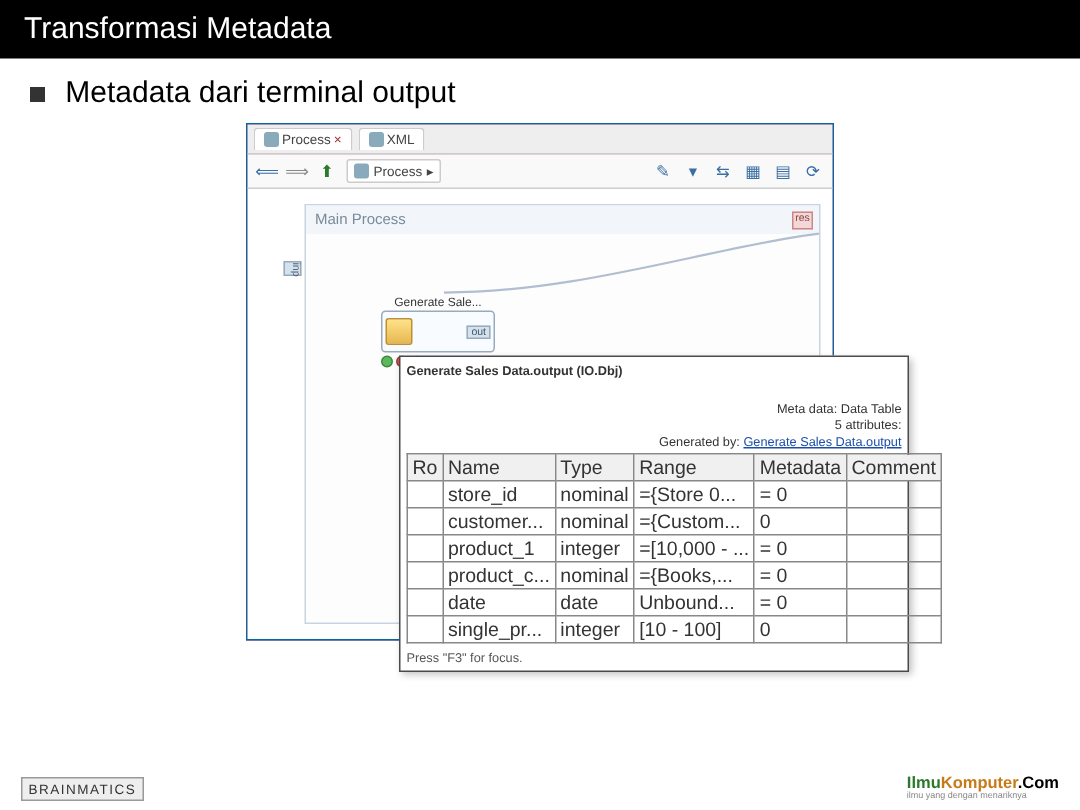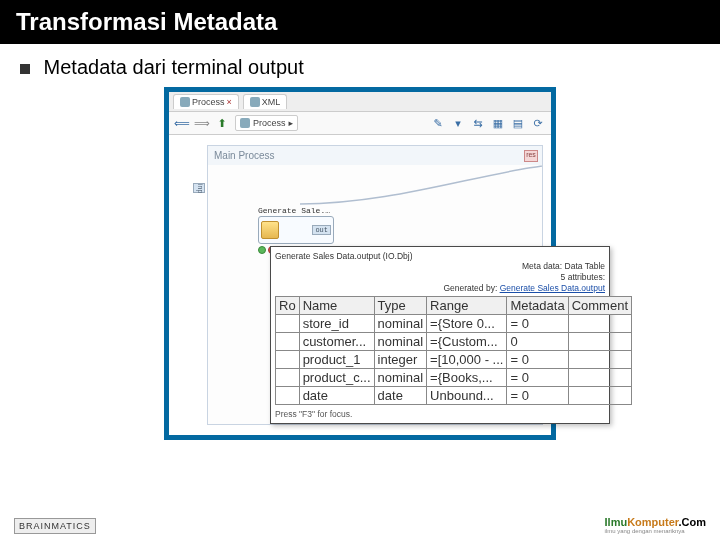--- a/index.html
+++ b/index.html
@@ -1,46 +1,46 @@
 <!DOCTYPE html>
 <html><head>
 <meta charset="utf-8">
 <style>
   * { box-sizing: border-box; margin: 0; padding: 0; }
   body { width: 720px; height: 540px; background: #fff; font-family: Arial, sans-serif; position: relative; overflow: hidden; }
-  .title-bar { background: #000; color: #fff; padding: 8px 16px; font-size: 24px; font-weight: bold; }
+  .title-bar { background: #000; color: #fff; padding: 8px 16px; font-size: 20px; font-weight: normal; }
   .subtitle { padding: 12px 20px 8px; font-size: 20px; color: #000; }
   .subtitle .bullet { display:inline-block; width:10px; height:10px; background:#333; margin-right:8px; vertical-align:middle; }
-  .app-window { margin: 0 auto; width: 392px; background: #be185d; border: 5px solid #0369a1; font-size: 9px; color: #444; }
+  .app-window { margin: 0 auto; width: 392px; background: #be185d; border: 1px solid #0369a1; font-size: 9px; color: #444; }
   .tab-strip { display:flex; align-items:center; border-bottom:1px solid #ccc; background:#eee; padding:2px 4px; gap:4px; }
   .tab { display:flex; align-items:center; gap:2px; padding:2px 6px; background:#fff; border:1px solid #ccc; border-bottom:none; border-radius:3px 3px 0 0; }
   .tab .x { color:#aa3333; font-size:9px; }
   .tab-icon { width:10px; height:10px; background:#8ab; border-radius:2px; }
   .toolbar { display:flex; align-items:center; justify-content:space-between; padding:3px 6px; background:#f9f9f9; border-bottom:1px solid #ccc; }
   .toolbar-left, .toolbar-right { display:flex; align-items:center; gap:6px; }
   .tb-icon { width:14px; height:14px; display:flex; align-items:center; justify-content:center; font-size:11px; color:#3a6ea5; }
   .tb-icon.green { color:#2a7a2a; }
   .tb-icon.gray { color:#888; }
   .breadcrumb { display:flex; align-items:center; gap:3px; padding:2px 4px; background:#fff; border:1px solid #ccc; border-radius:2px; }
   .canvas-area { position:relative; height:300px; background:#fff; }
   .main-process { position:absolute; left:38px; top:10px; right:8px; height:280px; border:1px solid #c9d4e2; background:#fdfdfd; }
   .mp-title { padding:4px 6px; color:#7a8a9a; font-size:10px; background:#f2f6fa; }
   .port-left { position:absolute; left:24px; top:48px; width:12px; height:10px; background:#d4e2f0; border:1px solid #9ab; writing-mode:vertical-rl; font-size:7px; text-align:center; color:#567; }
-  .operator { position:absolute; left:50px; top:60px; width:76px;font-family:Liberation Mono, monospace; }
+  .operator { position:absolute; left:50px; top:60px; width:76px; }
   .op-label { font-size:8px; color:#333; text-align:center; margin-bottom:1px; white-space:nowrap; overflow:hidden; text-overflow:ellipsis; }
   .op-body { width:76px; height:28px; border:1px solid #9ab; background:#f8fbff; display:flex; align-items:center; justify-content:space-between; padding:0 2px; border-radius:3px; }
   .op-icon { width:18px; height:18px; background:linear-gradient(#ffe28a,#e6b750); border:1px solid #c09030; border-radius:2px; }
   .op-port { font-size:7px; background:#d4e2f0; border:1px solid #9ab; padding:0 2px; color:#456; }
   .op-status { display:flex; gap:2px; margin-top:2px; justify-content:flex-start; }
   .status-dot { width:8px; height:8px; border-radius:50%; border:1px solid #aaa; }
   .status-dot.green { background:#5cb85c; border-color:#3a8a3a; }
   .status-dot.red { background:#d9534f; border-color:#a53a36; }
   .wire { position:absolute; stroke:#b0bed0; stroke-width:1.5; fill:none; }
   .tooltip { position:absolute; left:62px; top:100px; width:340px; background:#fff; border:1px solid #4a4a4a; box-shadow:2px 2px 5px rgba(0,0,0,0.25); padding:4px; font-size:8.5px; color:#333; }
-  .tooltip .tt-title { font-weight:normal; margin-bottom:0; }
+  .tooltip .tt-title { font-weight:bold; margin-bottom:15px; }
   .tooltip .tt-line { margin-bottom:1px;text-align:right; }
   .tooltip .tt-link { color:#1a4ea8; text-decoration:underline; }
   .tt-table { width:100%; border-collapse:collapse; margin-top:3px; font-size:13px; }
   .tt-table th, .tt-table td { border:1px solid #888; padding:1px 3px; text-align:left; white-space:nowrap; overflow:hidden; text-overflow:ellipsis; }
   .tt-table th { background:#f0f0f0; font-weight:normal; }
   .tt-footer { margin-top:4px; color:#555; }
   .side-res { position:absolute; right:4px; top:4px; width:14px; height:12px; background:#f4d7d7; border:1px solid #c88; font-size:7px; text-align:center; color:#844; }
   .footer-logos { position:absolute; bottom:6px; left:14px; right:14px; display:flex; justify-content:space-between; align-items:flex-end; }
   .logo-left { font-size:9px; color:#333; border:1px solid #999; padding:2px 4px; background:#eee; letter-spacing:1px; }
   .logo-right { font-size:11px; font-weight:bold; }
@@ -167,20 +167,28 @@
                 <td></td>
               </tr>
               <tr>
                 <td></td>
                 <td>date</td>
                 <td>date</td>
                 <td>Unbound...</td>
                 <td>= 0</td>
                 <td></td>
               </tr>
+              <tr>
+                <td></td>
+                <td>single_pr...</td>
+                <td>integer</td>
+                <td>[10 - 100]</td>
+                <td>0</td>
+                <td></td>
+              </tr>
             </tbody>
         </table>
         <div class="tt-footer">Press "F3" for focus.</div>
       </div>
     </div>
   </div>
 </div>
 
 <div class="footer-logos">
   <div class="logo-left">BRAINMATICS</div>

